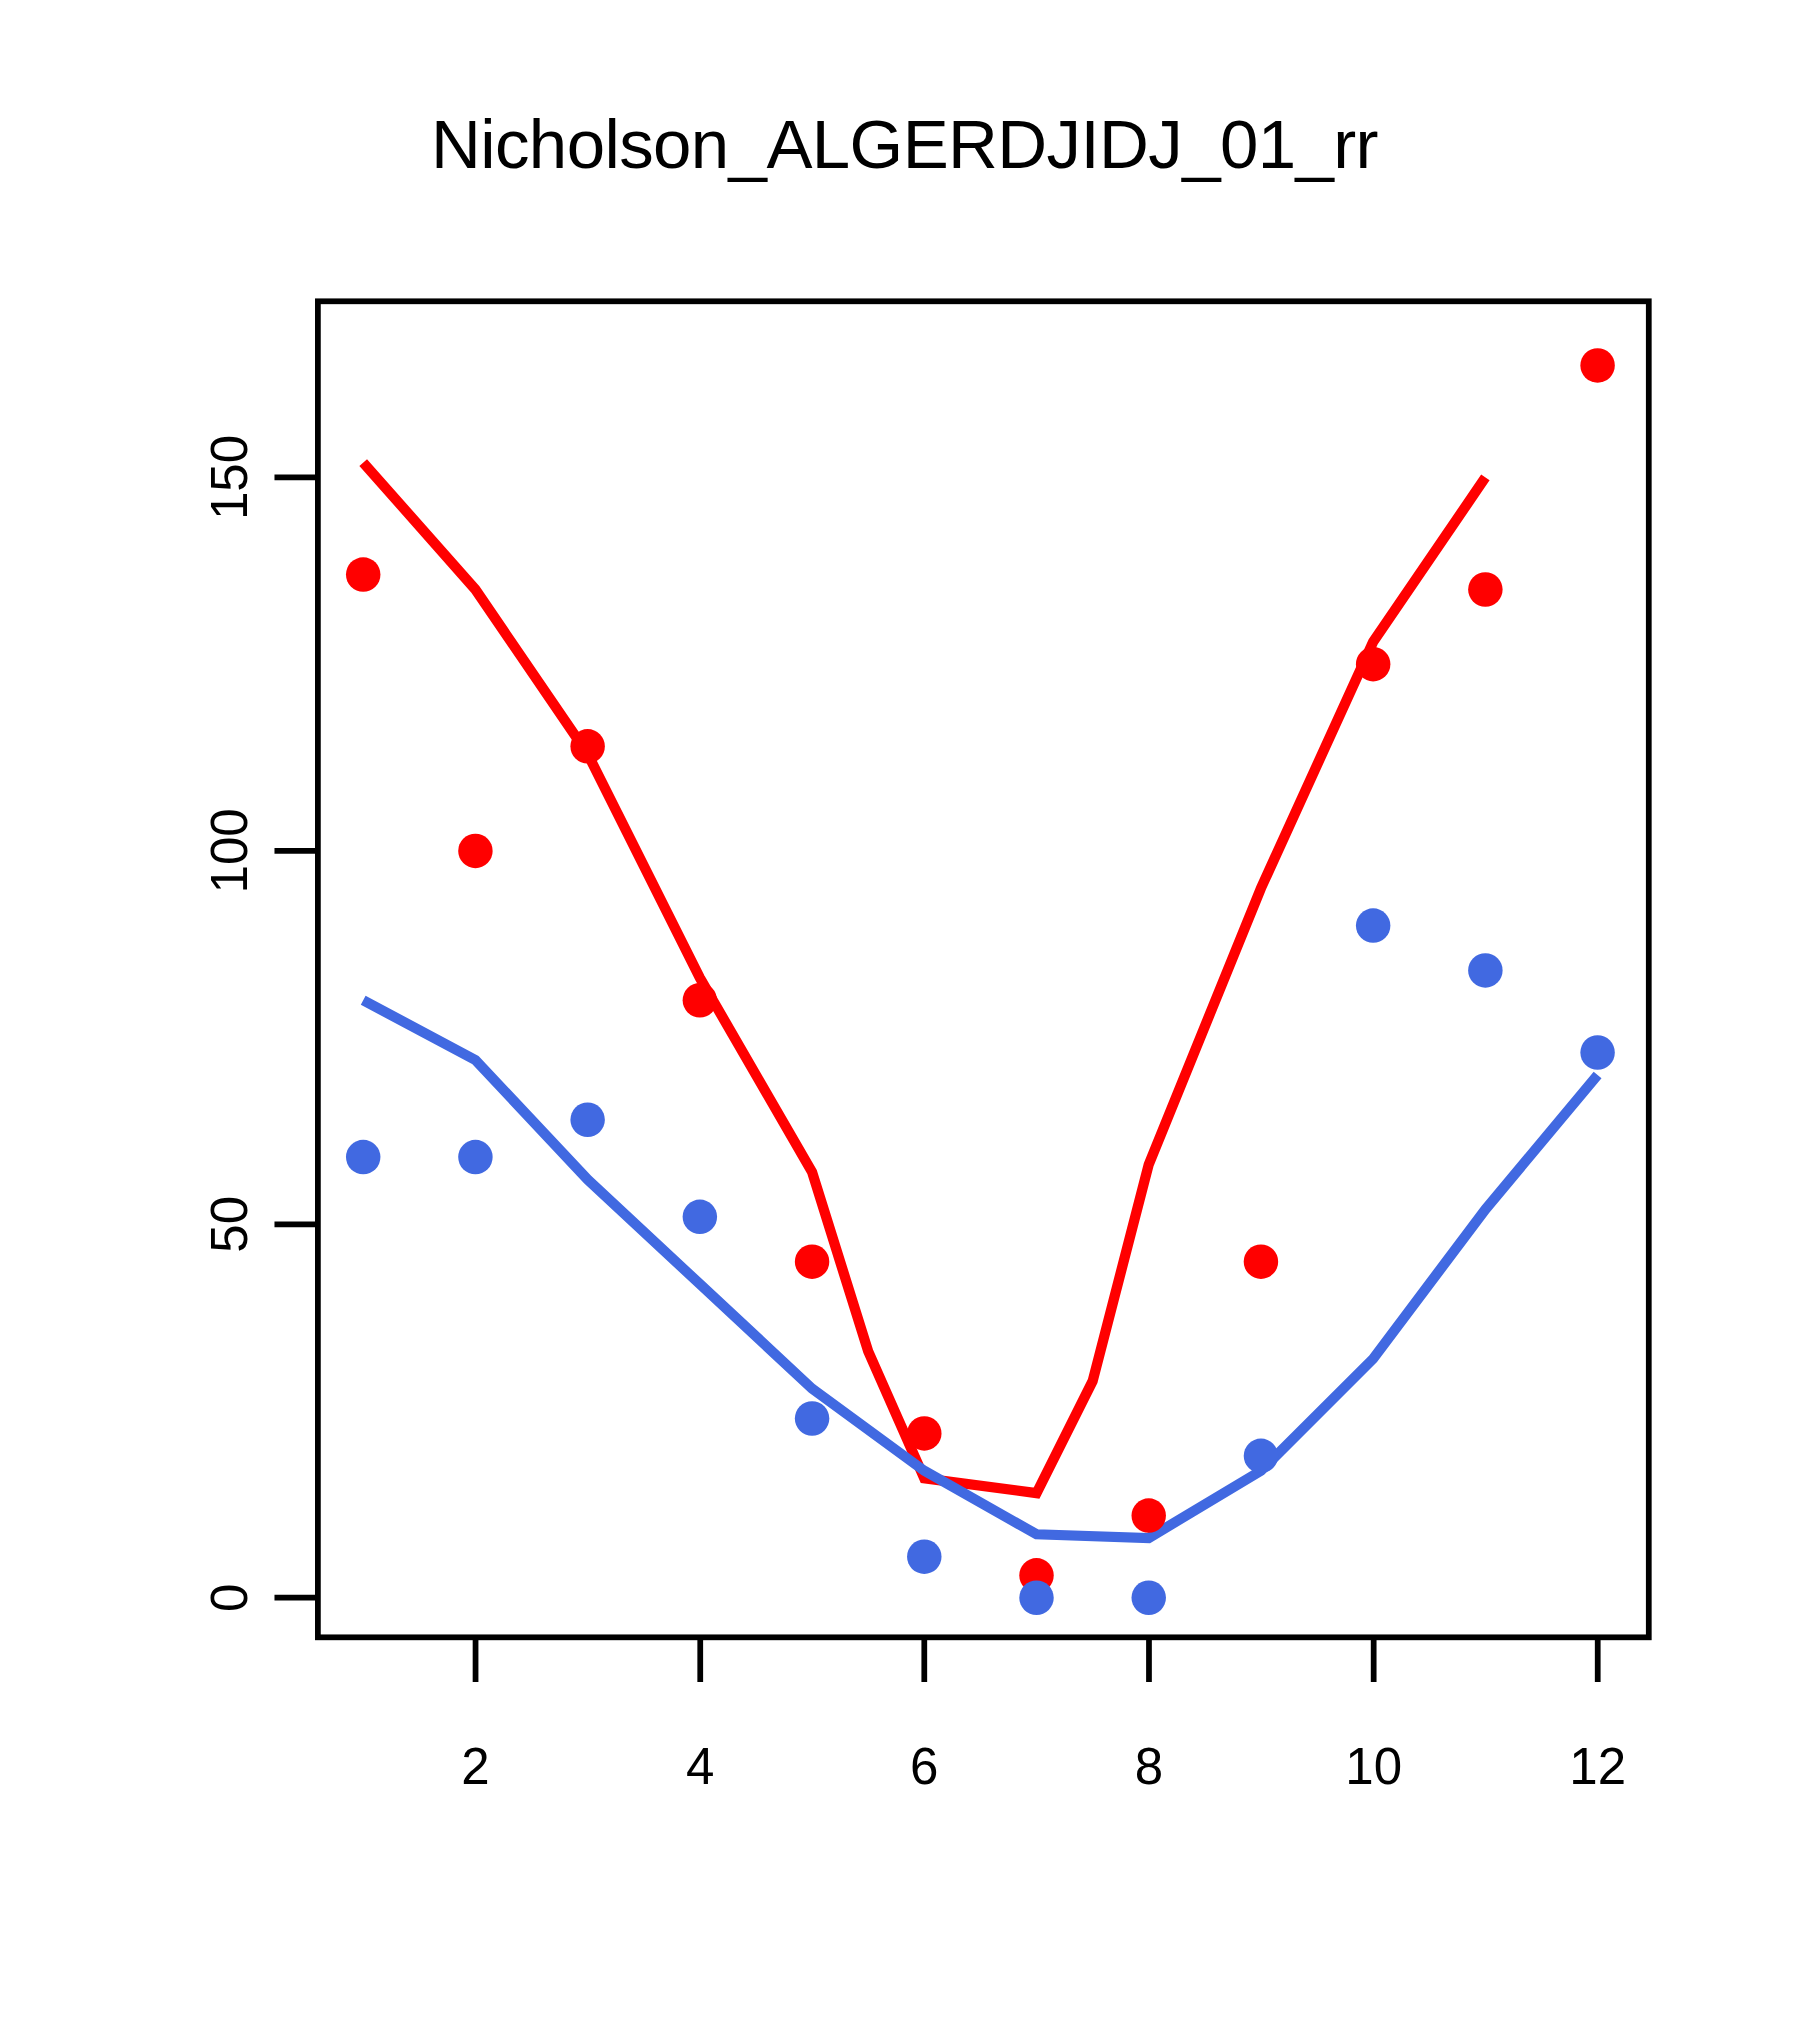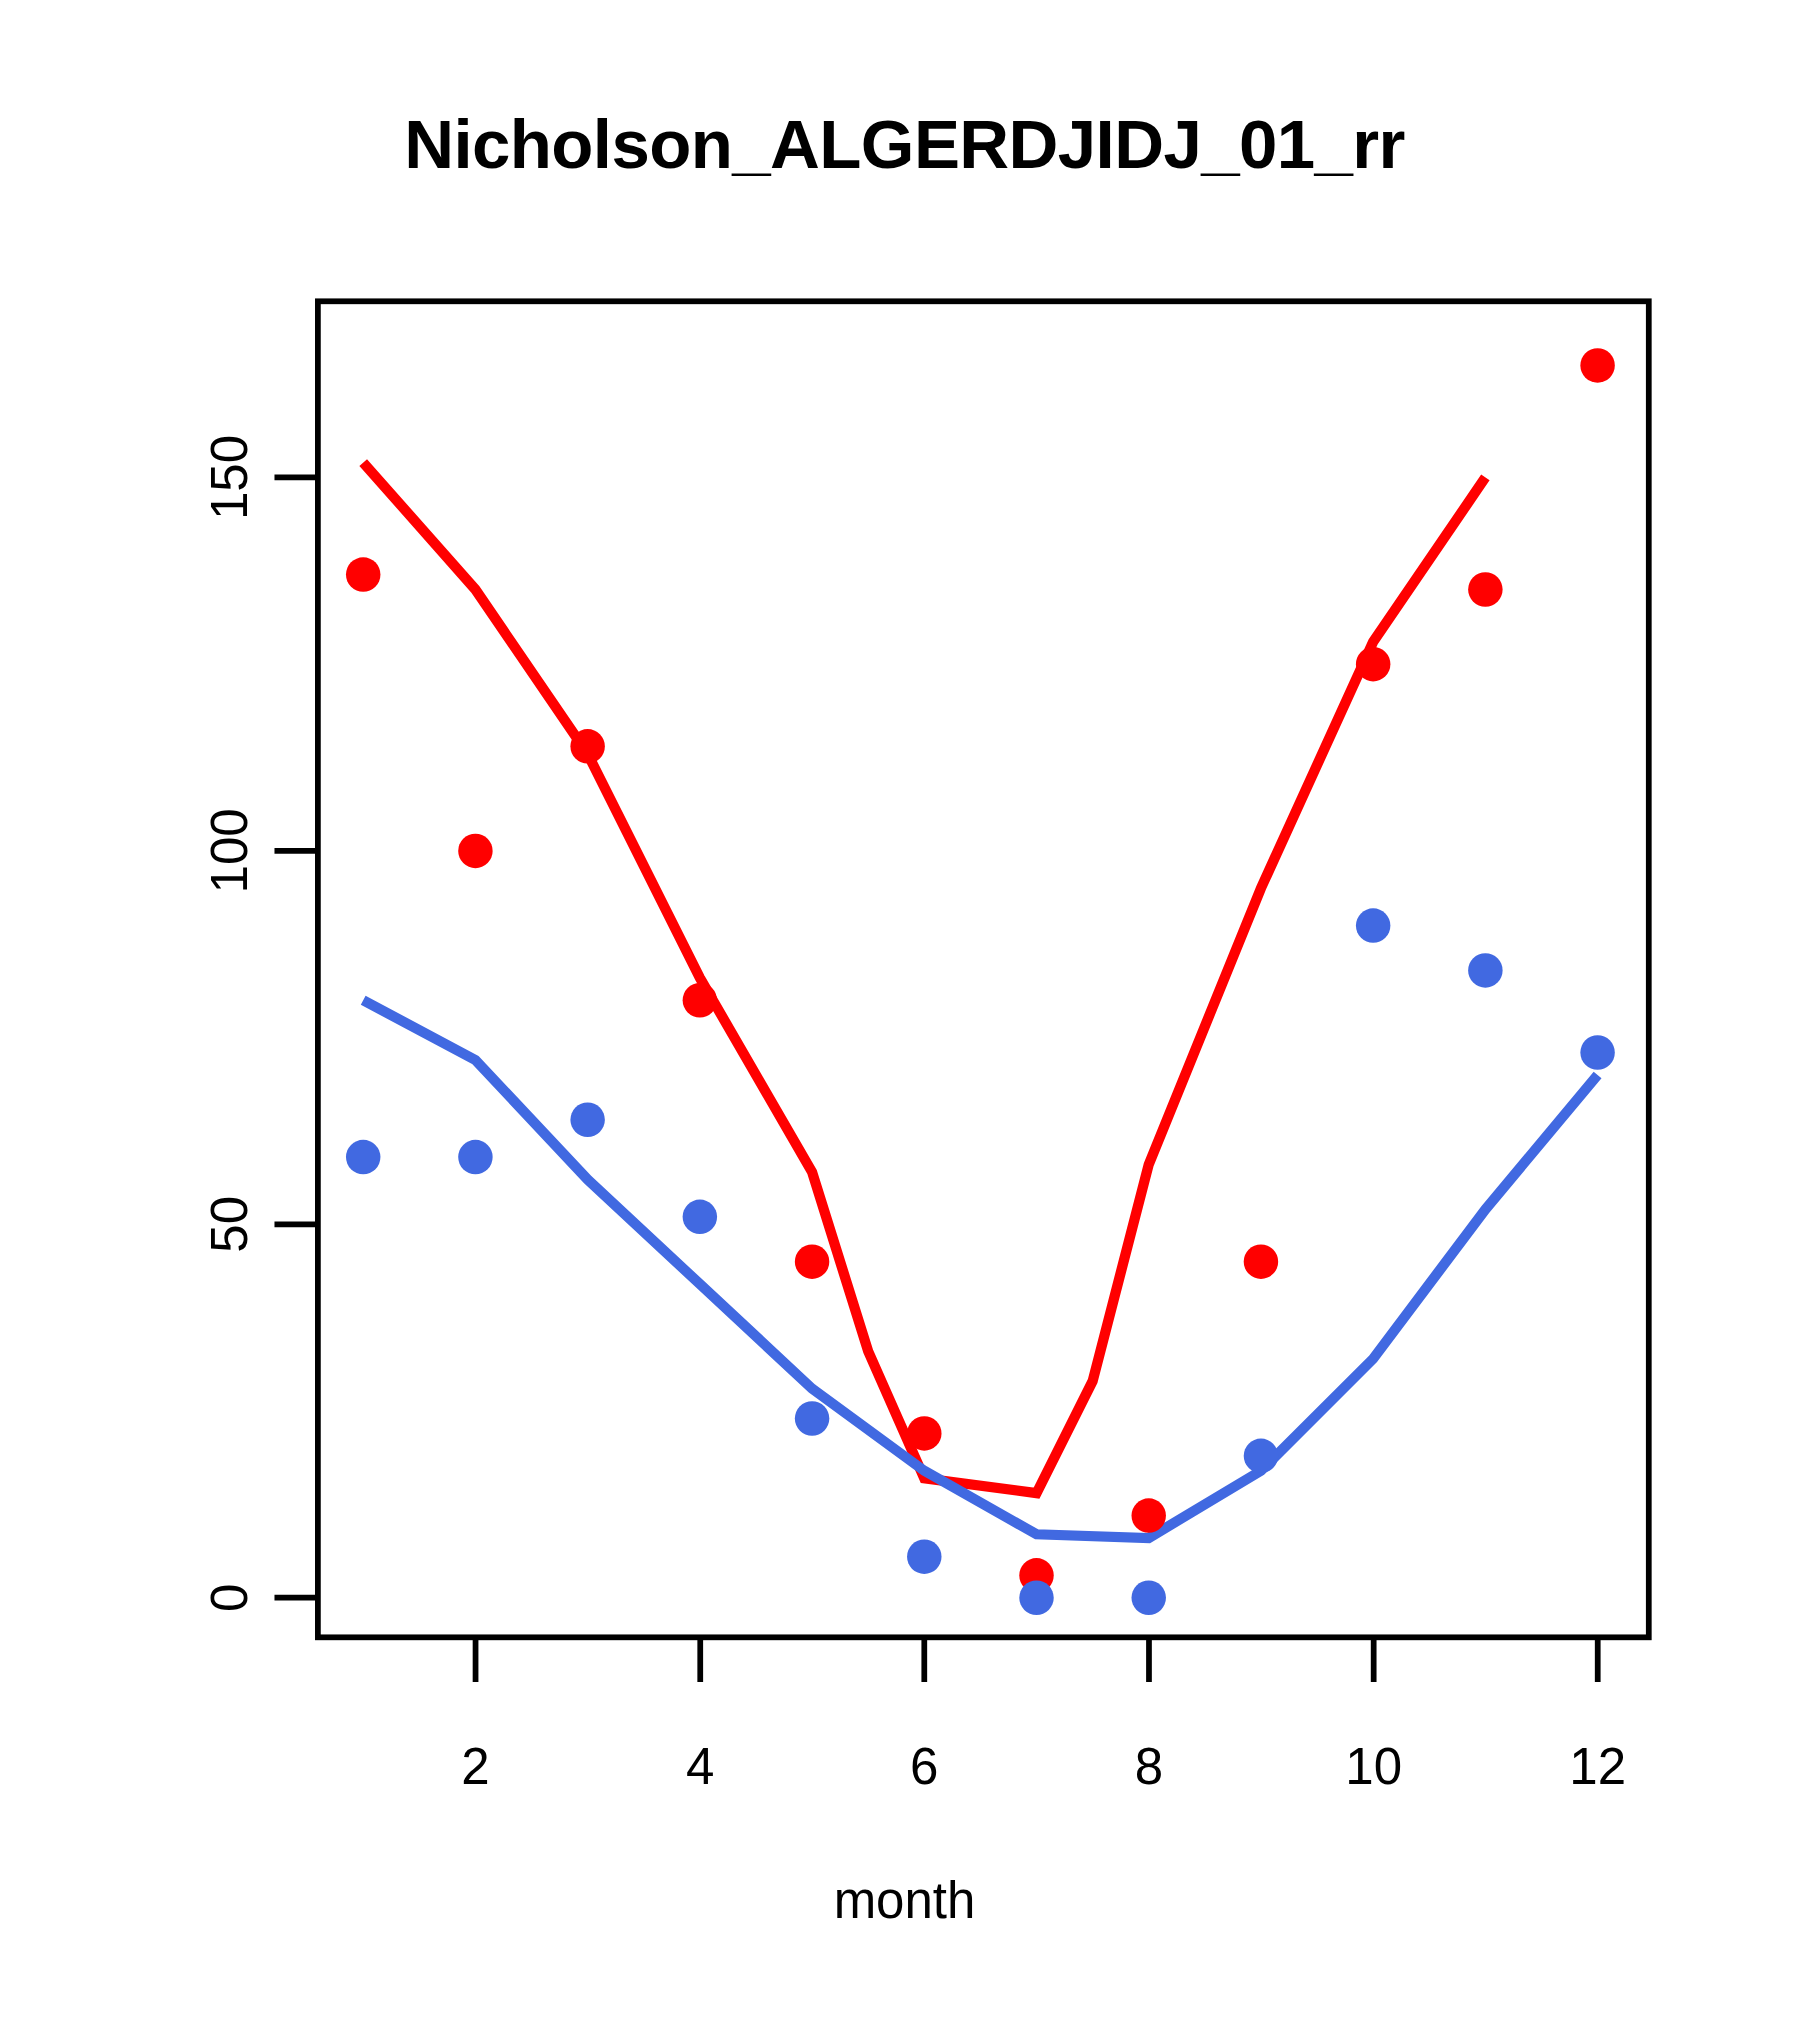--- a/index.html
+++ b/index.html
@@ -21,21 +21,21 @@
     height: 2035px;
     background: #ffffff;
   }
   #chart-title {
     position: absolute;
     left: 0;
     top: 105px;
     width: 1809px;
     text-align: center;
     font-family: "Liberation Sans", sans-serif;
-    font-weight: bold;
+    font-weight: normal;
     font-size: 69px;
     letter-spacing: -0.6px;
     color: #000000;
     white-space: nowrap;
   }
   #xlab {
     position: absolute;
     left: 0;
     top: 1871px;
     width: 1809px;
@@ -134,16 +134,15 @@
           <circle cx="1799.6" cy="2503.0" r="27" fill="#4169E1"></circle>
           <circle cx="1975.4" cy="2280.7" r="27" fill="#4169E1"></circle>
           <circle cx="2151.2" cy="1450.0" r="27" fill="#4169E1"></circle>
           <circle cx="2327.0" cy="1520.2" r="27" fill="#4169E1"></circle>
           <circle cx="2502.8" cy="1648.9" r="27" fill="#4169E1"></circle>
         </g>
       </g>
 
   </svg>
 
-  <div id="xlab">month</div>
 
 </div>
 
 
 </body></html>

